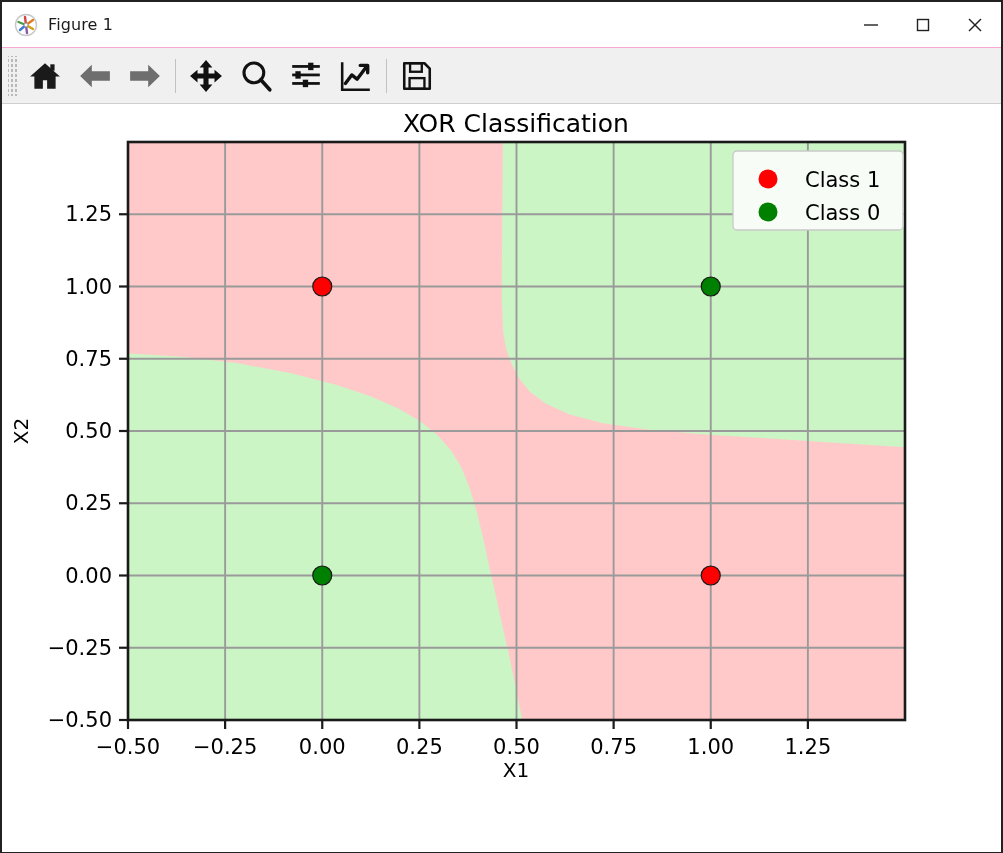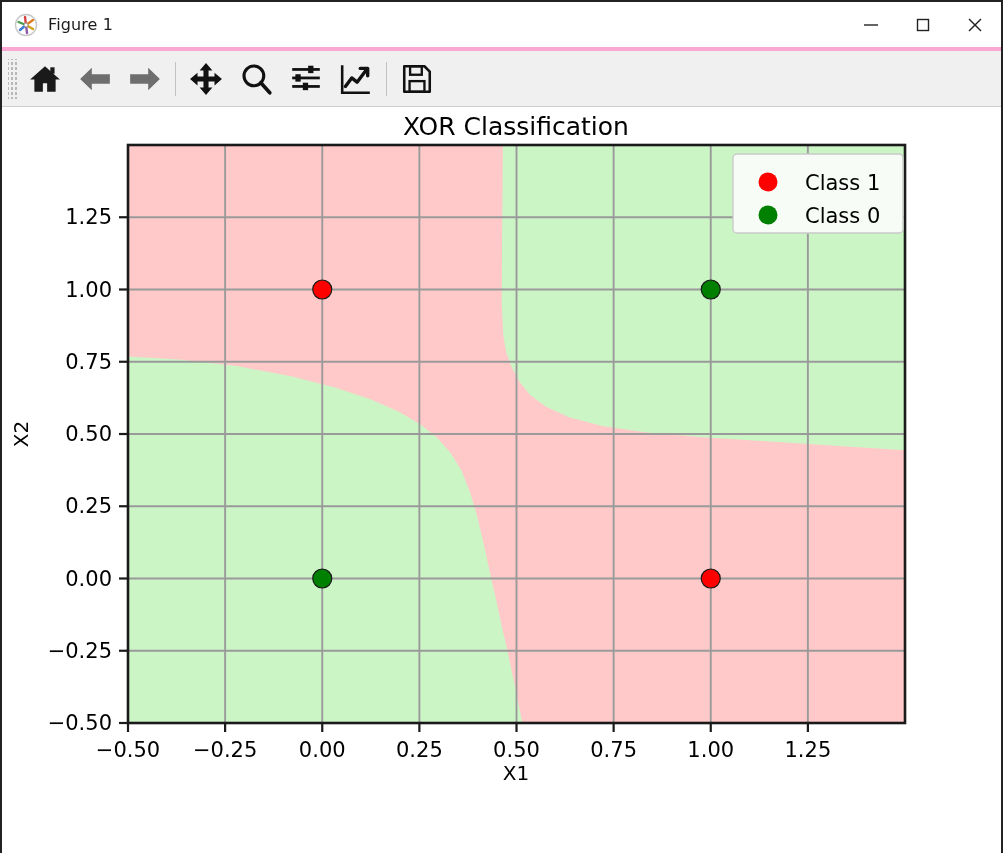--- a/index.html
+++ b/index.html
@@ -23,21 +23,21 @@
     display: flex;
     flex-direction: column;
   }
   
   #titlebar {
     height: 45px;
     flex: 0 0 45px;
     background: #ffffff;
     display: flex;
     align-items: center;
-    border-bottom: 4px solid #f9a8d4;
+    border-bottom: 1px solid #f9a8d4;
     position: relative;
     text-align: center;
   }
   #app-icon {
     width: 24px;
     height: 24px;
     margin-left: 12px;
     margin-right: 10px;
     flex: 0 0 24px;
   }

